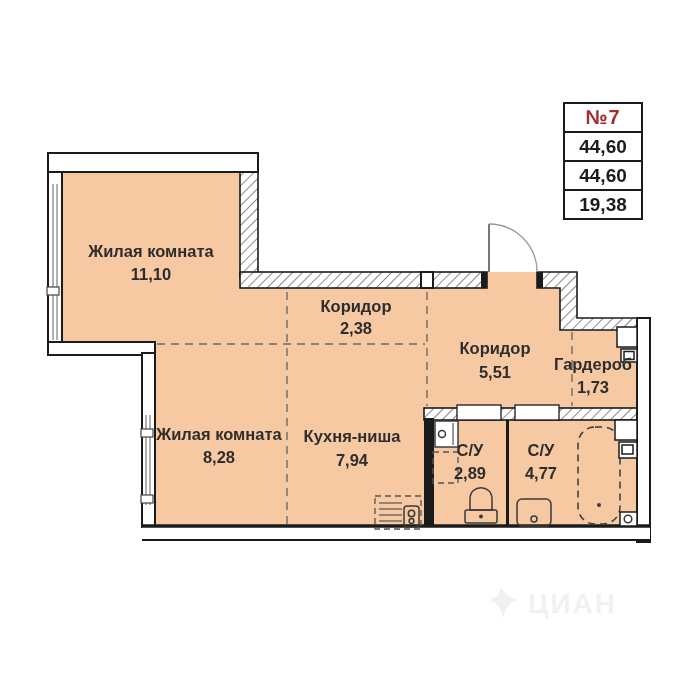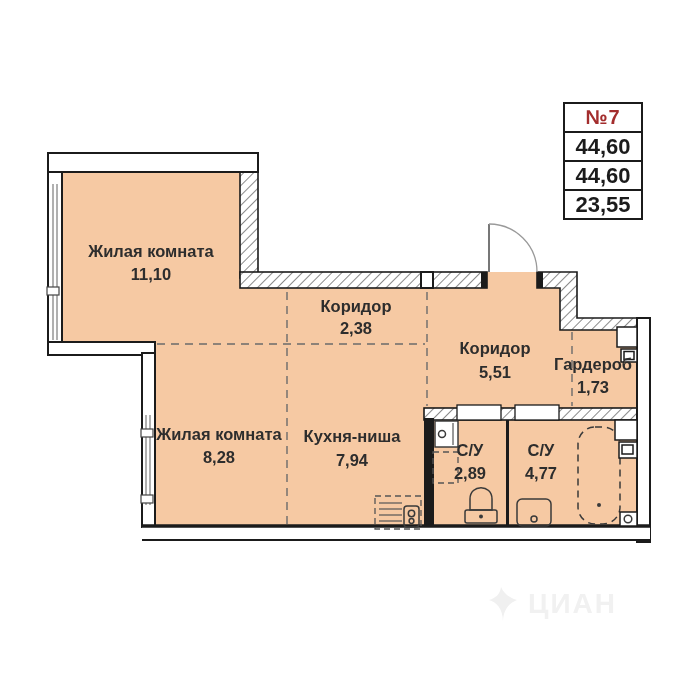--- a/index.html
+++ b/index.html
@@ -18,21 +18,21 @@
   .win{stroke:#8f8f8f;stroke-width:1.4;fill:none;}
   .tick{fill:#fff;stroke:#444;stroke-width:1.2;}
   .duct{fill:#fff;stroke:#1b1b1b;stroke-width:1.5;}
   .room-name,.room-area{font-family:"Liberation Sans",sans-serif;font-weight:600;
       font-size:16.5px;fill:#2d2d2d;text-anchor:middle;}
 
   
   .info-table{position:absolute;left:563px;top:102px;width:80px;background:#fff;
       border:2px solid #1b1b1b;box-sizing:border-box;}
   .info-table .cell{height:27px;line-height:27px;text-align:center;font-weight:bold;
-      font-size:22px;color:#1b1b1b;border-top:2px solid #1b1b1b;}
+      font-size:19px;color:#1b1b1b;border-top:2px solid #1b1b1b;}
   .info-table .cell:first-child{border-top:none;}
   .info-table .cell.number{color:#a32d2d;font-size:20px;letter-spacing:1px;}
 
   
   .watermark{position:absolute;left:486px;top:584px;display:flex;align-items:center;gap:8px;}
   .watermark .wm-text{font-weight:bold;font-size:28px;color:#f1f1f1;letter-spacing:2px;}
 </style>
 </head>
 <body>
 
@@ -183,21 +183,21 @@
         <text class="room-name" x="541" y="456">С/У</text>
         <text class="room-area" x="541" y="479">4,77</text>
       </g>
     </g>
   </svg>
 
   <div class="info-table">
     <div class="cell number">№7</div>
     <div class="cell">44,60</div>
     <div class="cell">44,60</div>
-    <div class="cell">23,55</div>
+    <div class="cell">19,38</div>
   </div>
 
   <div class="watermark">
     <svg width="34" height="40" viewBox="0 0 34 40">
       <path d="M17 38 C17 24 10 18 3 16 C10 14 14 10 15 3 C18 10 24 14 31 16 C23 19 17 26 17 38 Z" fill="#f0f0f0"></path>
     </svg>
     <span class="wm-text">ЦИАН</span>
   </div>
 
 </div>

